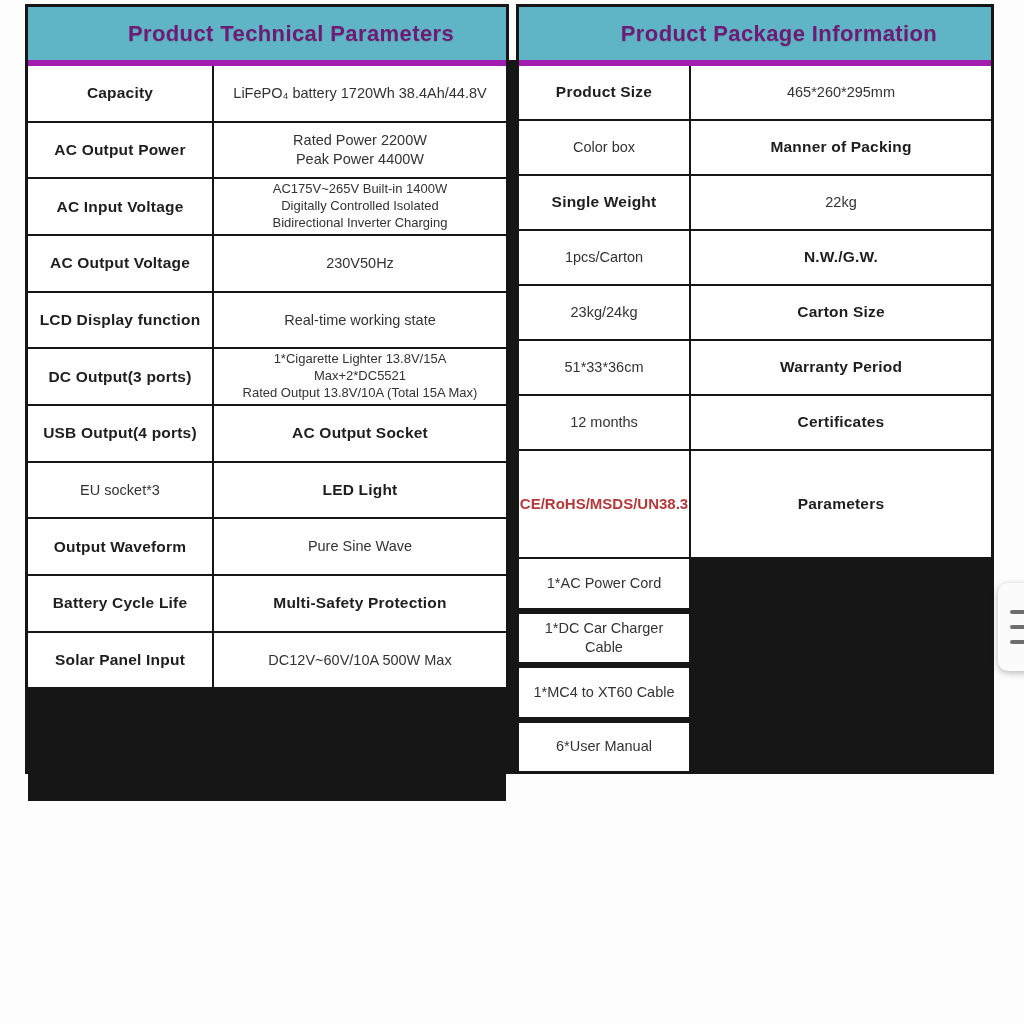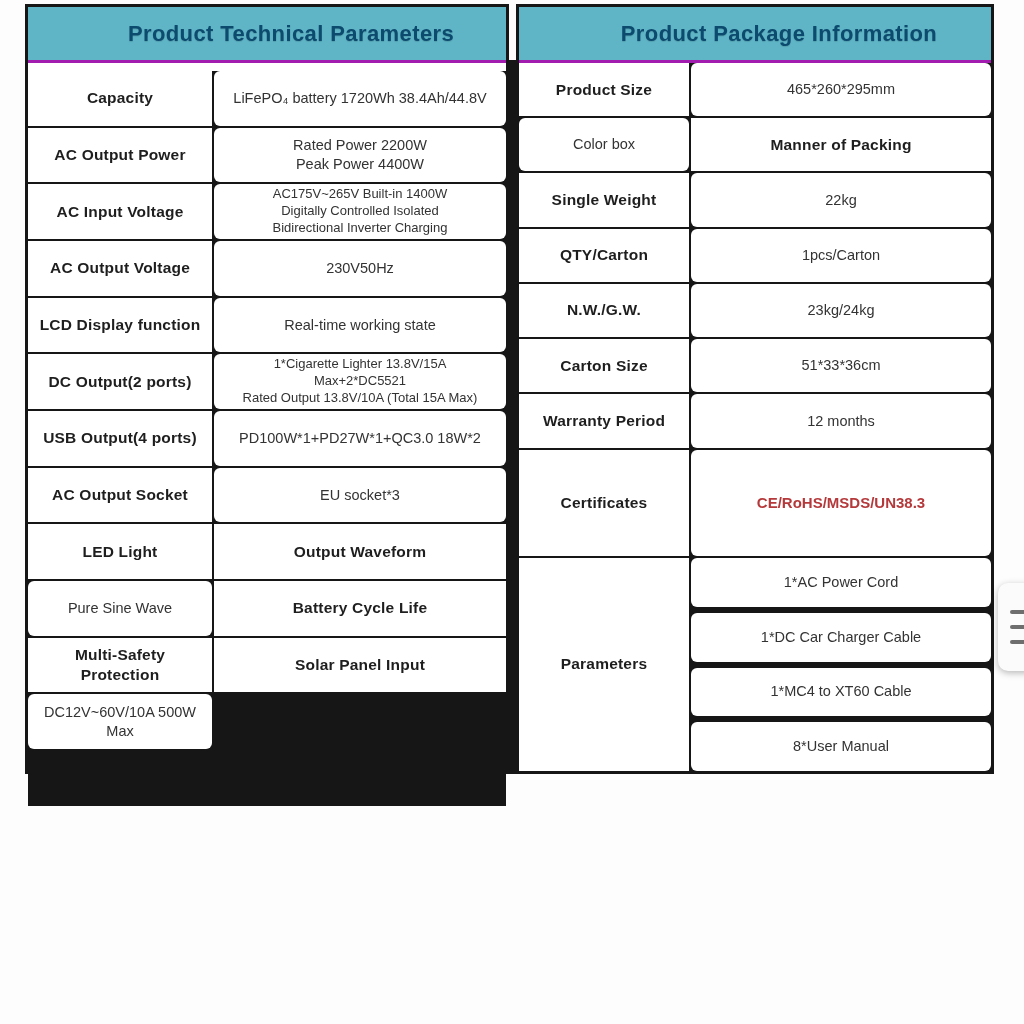--- a/index.html
+++ b/index.html
@@ -27,49 +27,49 @@
   .half.left  { width: 484px; }
   .half.right { width: 478px; }
   .mid { width: 7px; display: flex; flex-direction: column; }
   .mid-top { height: 56px; background: #fdfdfd; }
   .mid-bottom { flex: 1; background: #161616; }
 
   .hdr {
     height: 53px;
     flex: none;
     background: #5fb5c6;
-    border-bottom: 3px solid #a21caf;
-    color: #0c4a6e;
+    border-bottom: 6px solid #a21caf;
+    color: #701a75;
     font-weight: bold;
     font-size: 22px;
     letter-spacing: 0.4px;
     display: flex; align-items: center; justify-content: center;
     text-shadow: 0 1px 1px rgba(0,0,0,0.12);
     padding-left: 48px;
   }
   .body {
     flex: 1;
     background: #161616;   
     display: grid;
     gap: 2px;
   }
-  .body.left-body  { grid-template-columns: 184px 1fr; grid-template-rows: repeat(13, 1fr); margin-top: 8px; }
+  .body.left-body  { grid-template-columns: 184px 1fr; grid-template-rows: repeat(13, 1fr); }
   .body.right-body { grid-template-columns: 170px 1fr; grid-template-rows: repeat(7, 1fr) 2fr 4fr; }
 
   .cell {
     background: #ffffff;
     display: flex; align-items: center; justify-content: center;
     text-align: center;
     padding: 2px 6px;
     box-sizing: border-box;
     white-space: pre-line;
     line-height: 1.3;
   }
   .label { font-weight: bold; font-size: 15.5px; color: #1e1e1e; letter-spacing: 0.2px; }
-  .value { font-size: 14.5px; color: #333; border-radius: 6px; }
+  .value { font-size: 14.5px; color: #333; }
   .value.sz-s { font-size: 13px; }
   .value.cert-value { color: #b5393b; font-weight: bold; font-size: 15px; }
 
   .acc-values {
     background: #161616;
     display: grid;
     grid-template-rows: repeat(4, 1fr);
     gap: 6px;
   }
 
@@ -114,27 +114,26 @@
         <div class="cell value sz-s">AC175V~265V Built-in 1400W
 Digitally Controlled Isolated
 Bidirectional Inverter Charging</div>
 
         <div class="cell label">AC Output Voltage</div>
         <div class="cell value">230V50Hz</div>
 
         <div class="cell label">LCD Display function</div>
         <div class="cell value">Real-time working state</div>
 
-        <div class="cell label">DC Output(2 ports)</div>
+        <div class="cell label">DC Output(3 ports)</div>
         <div class="cell value sz-s">1*Cigarette Lighter 13.8V/15A
 Max+2*DC5521
 Rated Output 13.8V/10A (Total 15A Max)</div>
 
         <div class="cell label">USB Output(4 ports)</div>
-        <div class="cell value">PD100W*1+PD27W*1+QC3.0 18W*2</div>
 
         <div class="cell label">AC Output Socket</div>
         <div class="cell value">EU socket*3</div>
 
         <div class="cell label">LED Light</div>
 
         <div class="cell label">Output Waveform</div>
         <div class="cell value">Pure Sine Wave</div>
 
         <div class="cell label">Battery Cycle Life</div>
@@ -156,41 +155,40 @@
       <div class="body right-body">
         <div class="cell label">Product Size</div>
         <div class="cell value">465*260*295mm</div>
 
         <div class="cell value">Color box</div>
         <div class="cell label">Manner of Packing</div>
 
         <div class="cell label">Single Weight</div>
         <div class="cell value">22kg</div>
 
-        <div class="cell label">QTY/Carton</div>
         <div class="cell value">1pcs/Carton</div>
 
         <div class="cell label">N.W./G.W.</div>
         <div class="cell value">23kg/24kg</div>
 
         <div class="cell label">Carton Size</div>
         <div class="cell value">51*33*36cm</div>
 
         <div class="cell label">Warranty Period</div>
         <div class="cell value">12 months</div>
 
         <div class="cell label">Certificates</div>
         <div class="cell value cert-value">CE/RoHS/MSDS/UN38.3</div>
 
         <div class="cell label">Parameters</div>
         <div class="acc-values">
           <div class="cell value">1*AC Power Cord</div>
           <div class="cell value">1*DC Car Charger Cable</div>
           <div class="cell value">1*MC4 to XT60 Cable</div>
-          <div class="cell value">8*User Manual</div>
+          <div class="cell value">6*User Manual</div>
         </div>
       </div>
     </section>
 
   </div>
 
   <div class="float-handle">
     <div class="dash"></div>
     <div class="dash"></div>
     <div class="dash"></div>

